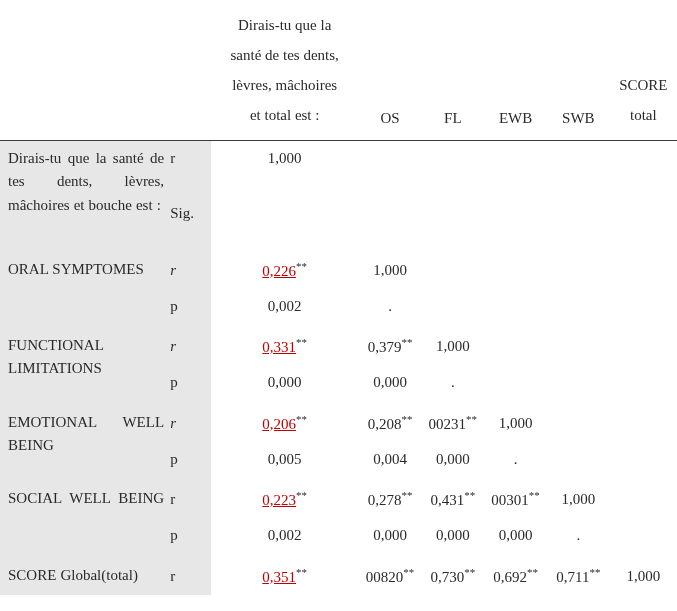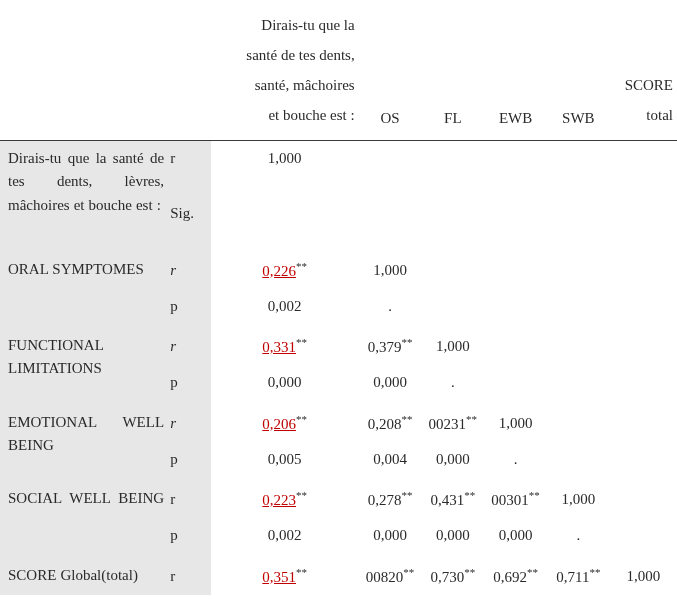--- a/index.html
+++ b/index.html
@@ -53,21 +53,21 @@
     padding-left: 2px;
   }
   .italic { font-style: italic; }
   .red { color: #c00000; text-decoration: underline; }
   .sup-star {
     font-size: 11px;
     vertical-align: super;
   }
   .hdr-multi {
     display: block;
-    text-align: right;
+    text-align: center;
     line-height: 2.0;
   }
   tr.sect-top td { }
   tr.sect-bot td { padding-bottom: 10px; }
 </style>
 </head>
 <body>
 
 <div class="page">
 <table>
@@ -82,22 +82,22 @@
         <col class="c-last">
   </colgroup>
   <thead>
     <tr>
       <th style="background:#fff;"></th>
       <th style="background:#fff;"></th>
       <th>
         <span class="hdr-multi">
           <span>Dirais-tu que la</span><br>
           <span>santé de tes dents,</span><br>
-          <span>santé, mâchoires</span><br>
-          <span>et bouche est :</span>
+          <span>lèvres, mâchoires</span><br>
+          <span>et total est :</span>
         </span>
       </th>
       <th>OS</th>
       <th>FL</th>
       <th>EWB</th>
       <th>SWB</th>
       <th>
         <span class="hdr-multi">
           <span>SCORE</span><br>
           <span>total</span>

